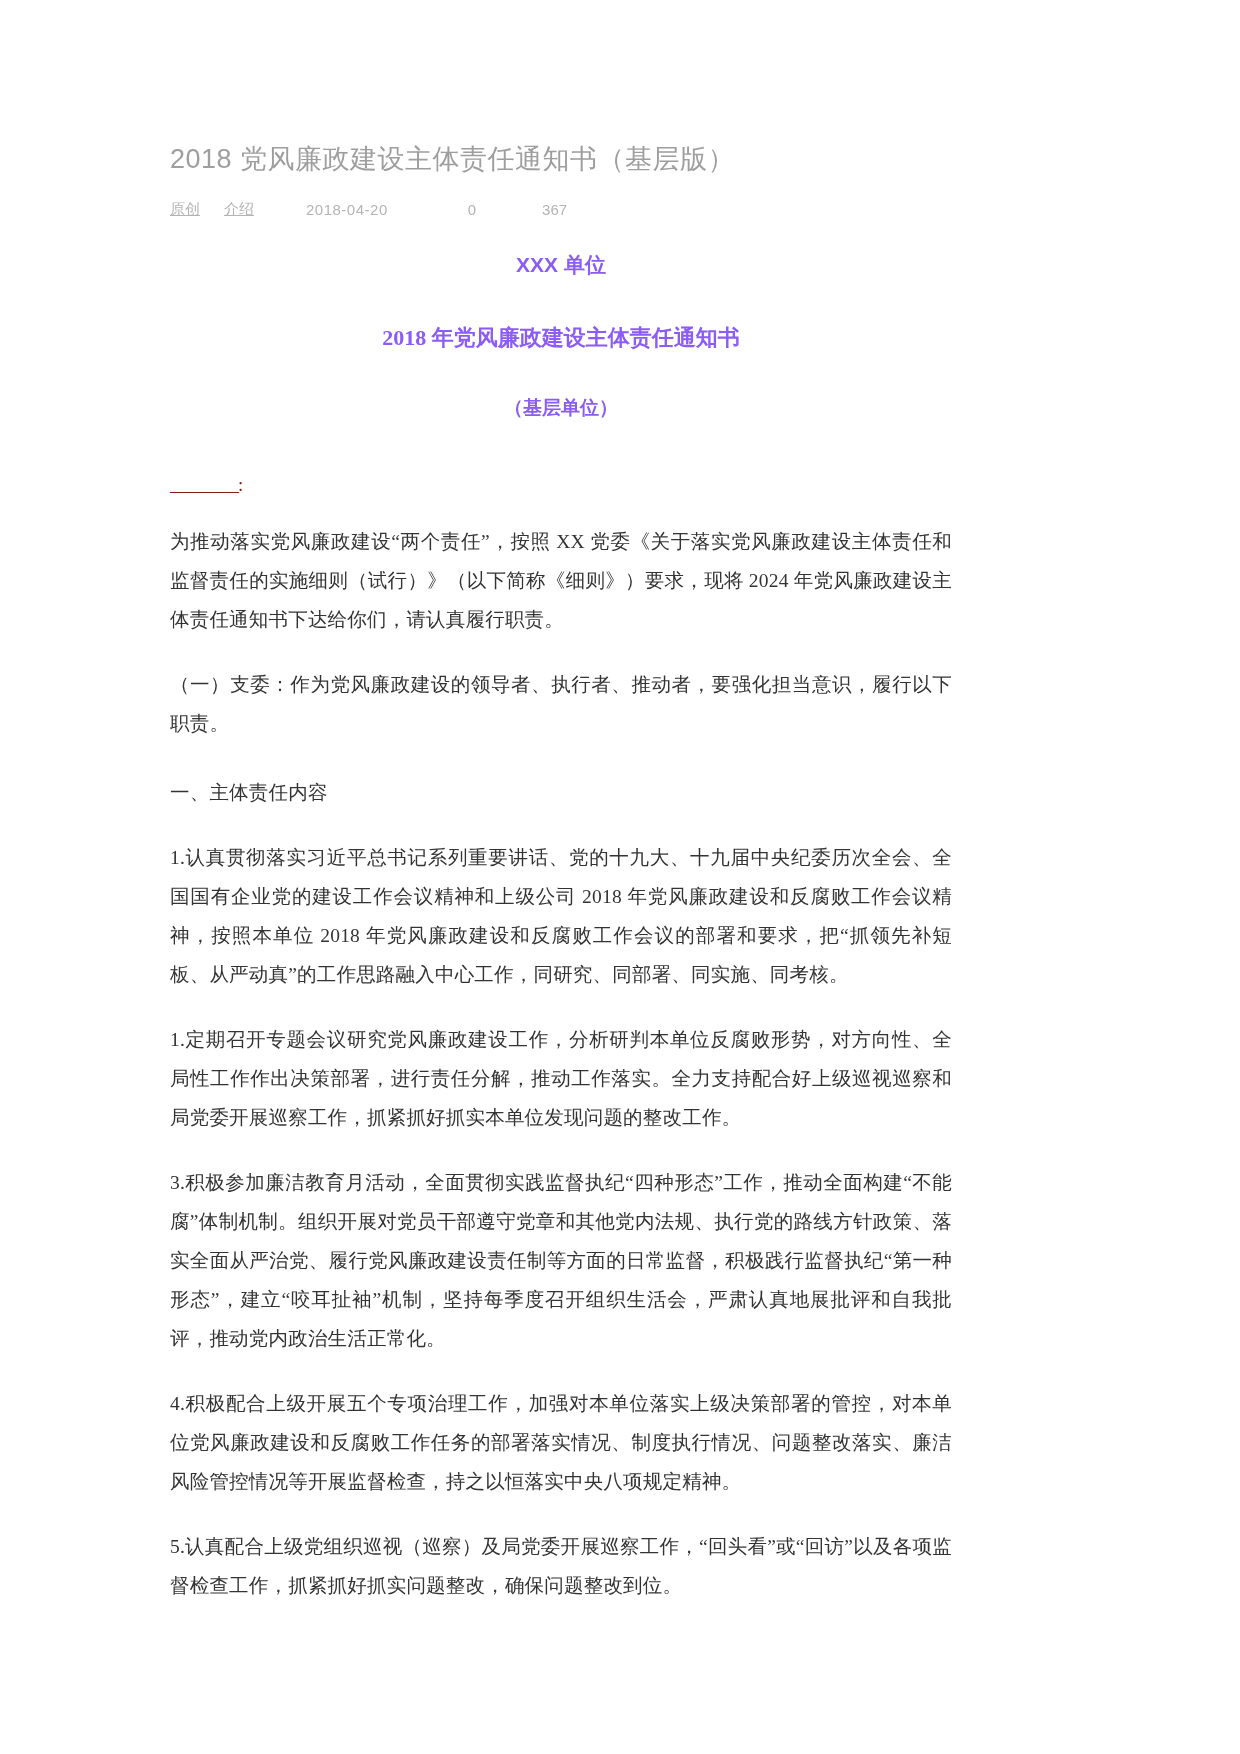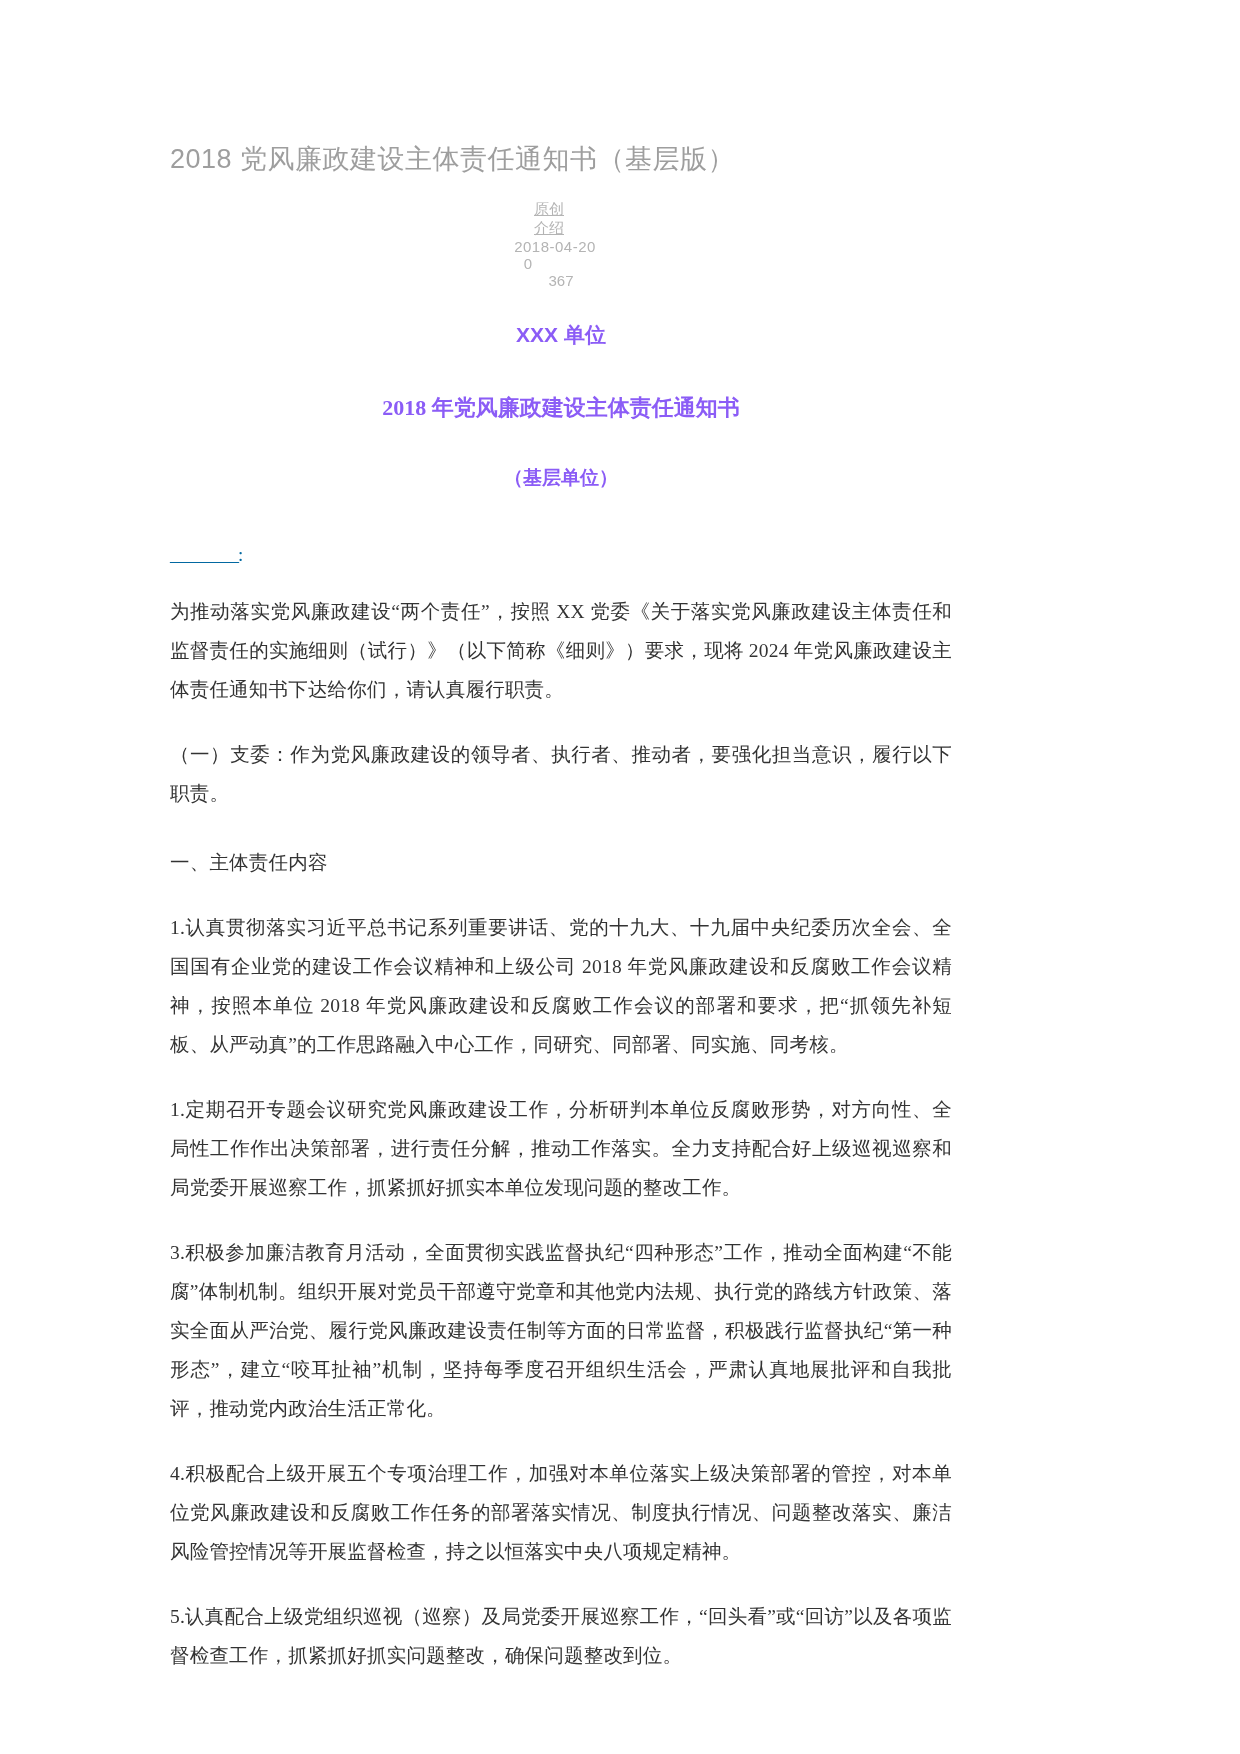--- a/index.html
+++ b/index.html
@@ -40,28 +40,27 @@
     white-space: nowrap;
   }
   .meta {
     font-family: "Liberation Sans", "DejaVu Sans", sans-serif;
     font-size: 15px;
     color: #b4b4b4;
     margin: 0 0 30px 0;
     display: flex;
     align-items: center;
     white-space: nowrap;
-    flex-direction: column;
   }
   .meta .m-link {
     text-decoration: underline;
     color: #b4b4b4;
     margin-right: 24px;
   }
-  .meta .m-date { margin-right: 40px; margin-left: 28px; letter-spacing: 0.5px; }
+  .meta .m-date { margin-right: 80px; margin-left: 28px; letter-spacing: 0.5px; }
   .meta .m-comments { margin-right: 66px; }
   .meta .m-views { }
 
   
   .doc-heading {
     text-align: center;
     font-weight: bold;
     color: #8b5cf6;
     line-height: 1.5;
   }
@@ -78,21 +77,21 @@
   .h-sub {
     font-family: "Liberation Serif", "DejaVu Serif", serif;
     font-size: 19px;
     margin: 40px 0 0 0;
   }
 
   
   .salutation {
     margin: 52px 0 8px 0;
     font-size: 19px;
-    color: #0369a1;
+    color: #7f1d1d;
     letter-spacing: 1px;
   }
   .salutation .blank {
     text-decoration: underline;
     letter-spacing: -1px;
   }
   p.body-par {
     margin: 26px 0 0 0;
     font-size: 19.5px;
     line-height: 39px;

